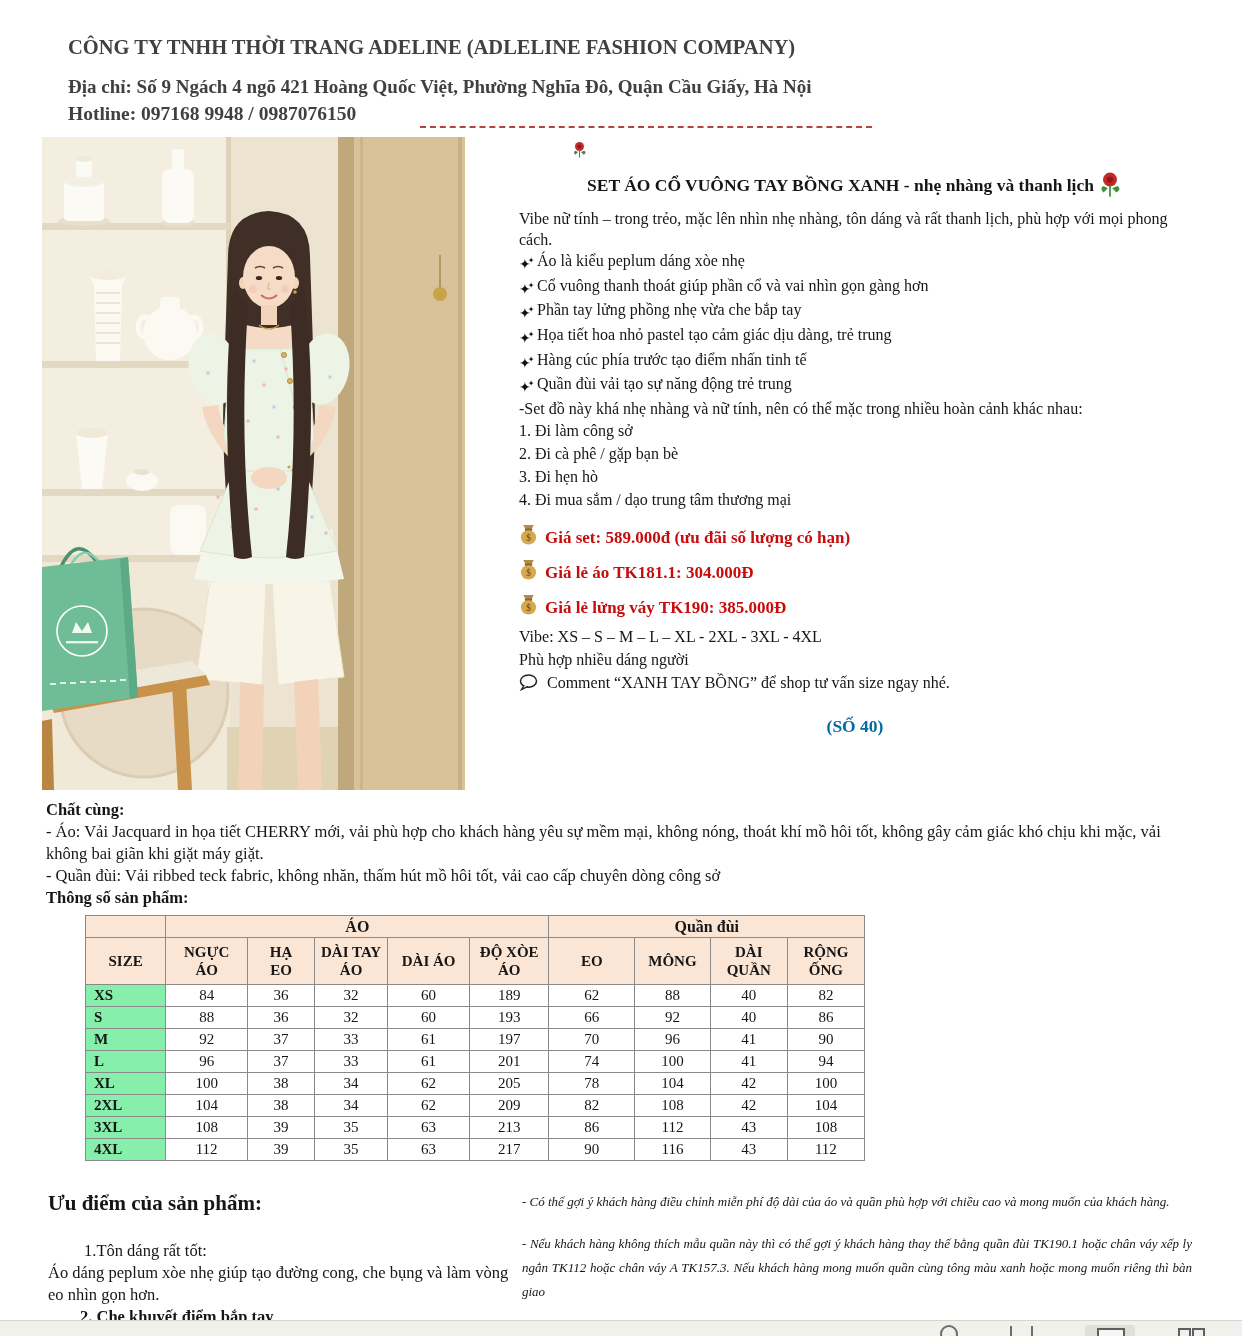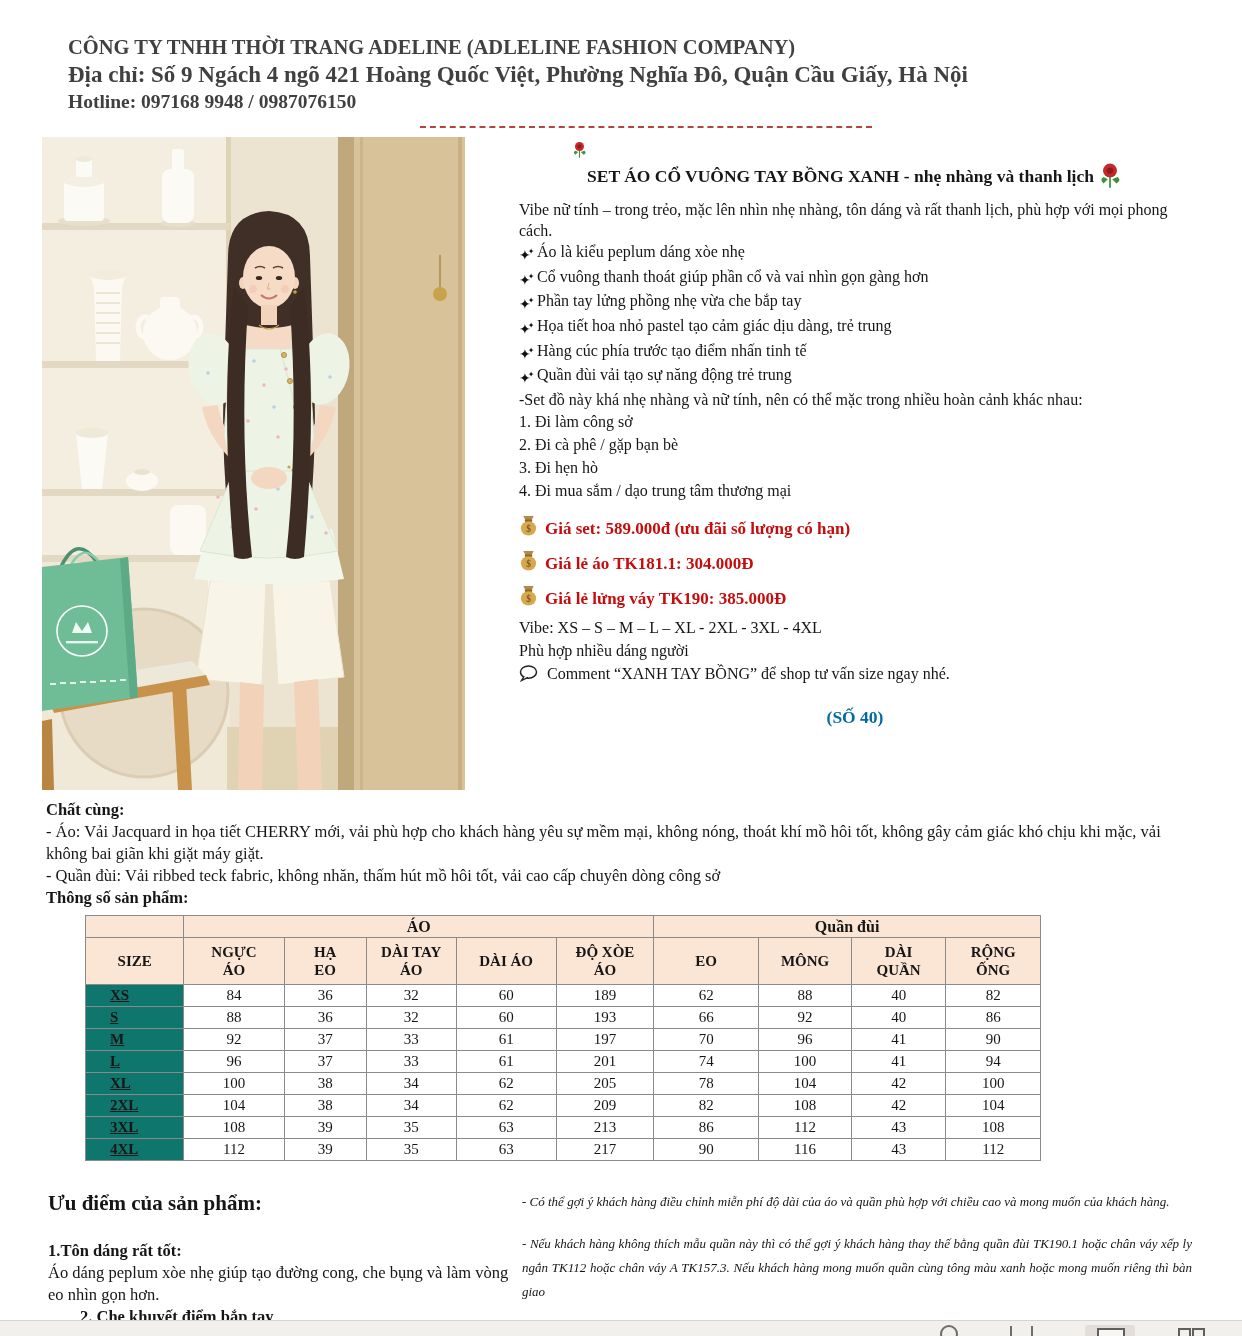--- a/index.html
+++ b/index.html
@@ -3,57 +3,57 @@
 <meta charset="utf-8">
 <style>
   html,body{margin:0;padding:0;background:#ffffff;}
   .page{
     position:relative;width:1242px;height:1336px;background:#ffffff;overflow:hidden;
     font-family:"Liberation Serif","DejaVu Serif",serif;color:#161616;
   }
   
   .hdr{position:absolute;left:68px;top:34px;color:#404040;font-weight:bold;}
   .hdr .company{font-size:20.5px;line-height:27px;}
-  .hdr .addr{font-size:23px;line-height:27px;}
+  .hdr .addr{font-size:19px;line-height:27px;margin-top:12px;}
   .hdr .hot{font-size:19.5px;line-height:27px;}
   .sep{position:absolute;left:420px;top:126px;width:452px;border-top:2px dashed #b5443c;}
   
   .photo{position:absolute;left:42px;top:137px;width:423px;height:653px;}
   
   .rcol{position:absolute;left:519px;top:141px;width:672px;font-size:16px;line-height:21px;}
   .rose-sm{margin-left:52px;height:20px;}
-  .title{font-weight:bold;font-size:17.5px;text-align:center;margin-top:1px;line-height:24px;}
+  .title{font-weight:bold;font-size:17.5px;text-align:center;margin-top:10px;line-height:24px;}
   .title svg{vertical-align:-8px;margin-left:3px;}
   .intro{margin-top:9px;}
   .feat{display:flex;align-items:flex-start;}
   .feat .sp{flex:0 0 18px;font-family:"DejaVu Sans",sans-serif;font-size:14px;line-height:21px;color:#111;}
   .feat .sp em{font-style:normal;font-size:8px;vertical-align:super;margin-left:-3px;}
   .setnote{margin-top:0;}
   .occ{line-height:23px;}
   .prices{margin-top:9px;}
   .price{display:flex;align-items:center;gap:7px;color:#c60d0d;font-weight:bold;font-size:17px;height:35px;}
   .sizeline,.fitline{line-height:23px;}
   .comment{display:flex;align-items:center;gap:9px;line-height:24px;}
   .sku{margin-top:21px;text-align:center;color:#0369a1;font-weight:bold;font-size:17.5px;}
   
   .material{position:absolute;left:46px;top:799px;width:1148px;font-size:16.5px;line-height:22px;}
   .material .h{font-weight:bold;}
   
-  .spec-table{position:absolute;left:85px;top:915px;width:956px;border-collapse:collapse;
+  .spec-table{position:absolute;left:85px;top:915px;width:780px;border-collapse:collapse;
     font-size:15px;text-align:center;table-layout:fixed;}
   .spec-table th,.spec-table td{border:1px solid #8a8a8a;padding:0 2px;}
   .spec-table thead th{background:#fbe5d5;font-weight:bold;}
   .spec-table .grp{height:22px;font-size:16px;}
   .spec-table .cols th{height:46px;white-space:pre-line;line-height:18px;}
   .spec-table tbody td,.spec-table tbody th{height:21px;}
-  .spec-table tbody th{background:#0f766e;text-align:left;padding-left:24px;font-weight:bold;text-decoration:underline;}
+  .spec-table tbody th{background:#86efac;text-align:left;padding-left:8px;font-weight:bold;}
   
   .bl{position:absolute;left:48px;top:1192px;width:470px;font-size:16.5px;line-height:22px;}
   .bl .h{font-weight:bold;font-size:21px;}
-  .bl .t1{margin-top:26px;font-weight:bold;}
+  .bl .t1{margin-top:26px;font-weight:normal;margin-left:36px;}
   .bl .t2{font-weight:bold;margin-left:32px;}
   .bl .clip{height:7px;overflow:hidden;}
   .br{position:absolute;left:522px;top:1190px;width:670px;font-style:italic;
     font-size:13px;line-height:24px;text-align:justify;}
   .br .p2{margin-top:18px;}
   
   .statusbar{position:absolute;left:0;top:1320px;width:1242px;height:16px;background:#f2f0ed;
     border-top:1px solid #d8d5d0;z-index:6;}
   .sb-circle{position:absolute;left:940px;top:4px;width:14px;height:14px;border:2px solid #6d6d6d;border-radius:50%;}
   .sb-bar1{position:absolute;left:1010px;top:5px;width:2px;height:14px;background:#6d6d6d;}

